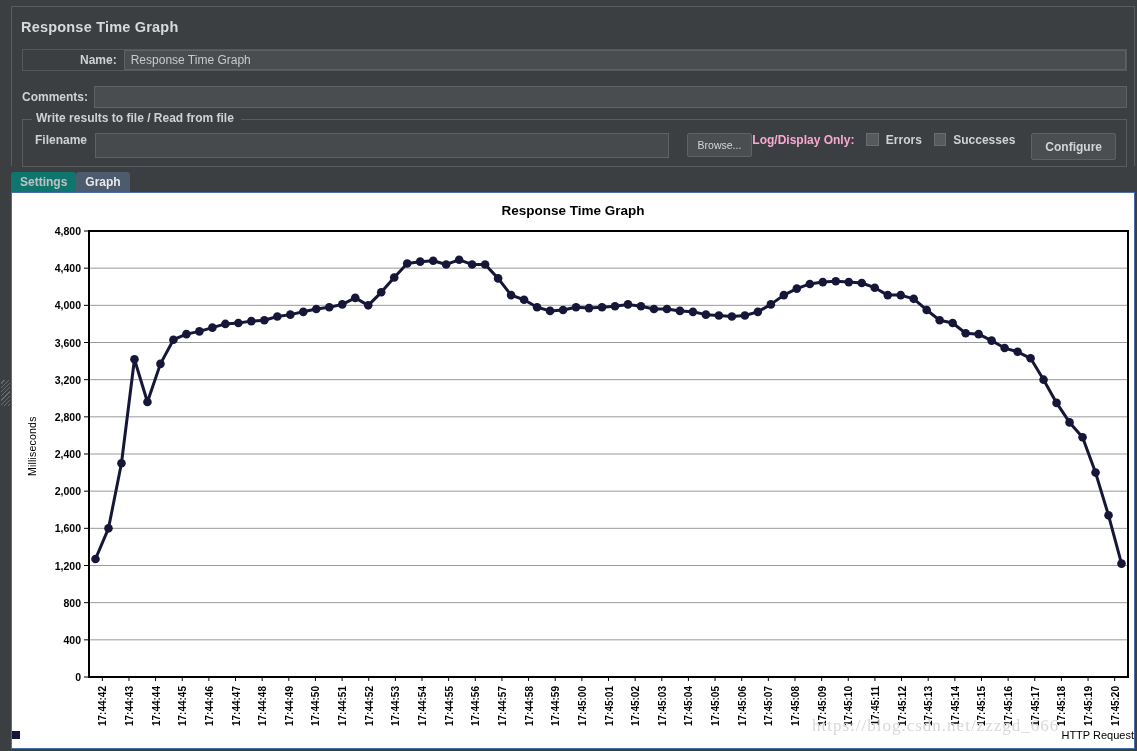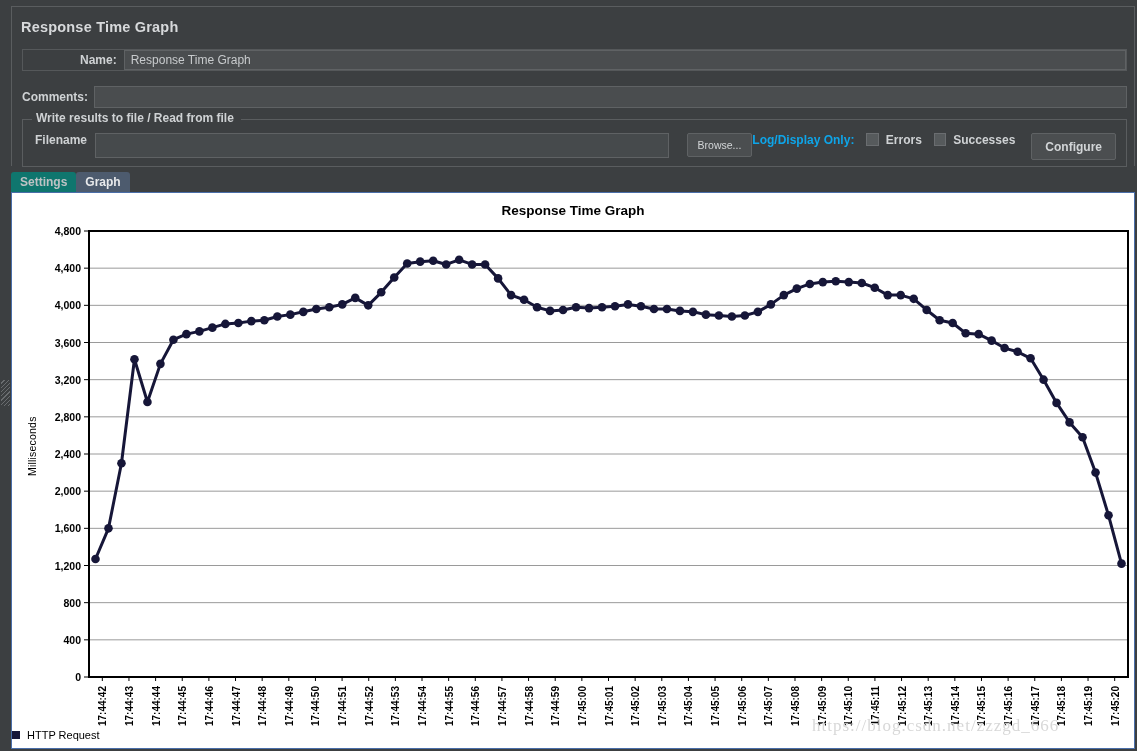--- a/index.html
+++ b/index.html
@@ -123,21 +123,21 @@
     color: #d2d5d7;
     cursor: pointer;
     font-family: "Liberation Sans", sans-serif;
   }
   .btn-browse {
     margin-left: 18px;
     height: 24px; padding: 0 10px;
     font-size: 10.5px;
   }
   .lbl-logdisplay {
-    font-size: 12px; font-weight: bold; color: #0ea5e9;
+    font-size: 12px; font-weight: bold; color: #f9a8d4;
     white-space: nowrap;
   }
   .cbx {
     margin-left: 12px;
     width: 13px; height: 13px;
     background: #565a5c;
     border: 1px solid #6a6d70;
     display: inline-block;
     cursor: pointer;
   }
@@ -192,21 +192,21 @@
     white-space: nowrap;
     letter-spacing: .2px;
   }
   svg.plot {
     position: absolute; left: 0; top: 0;
     width: 1124px; height: 557px;
   }
   .legend {
     position: absolute; left: 0; bottom: 7px;
     width: 100%;
-    display: flex; justify-content: flex-start; align-items: center;
+    display: flex; justify-content: space-between; align-items: center;
     gap: 7px;
   }
   .legend-swatch {
     width: 8px; height: 8px; background: #161638;
     display: inline-block;
   }
   .legend-text { font-size: 11px; color: #000; }
 
   .watermark {
     position: absolute; left: 812px; top: 716px;

